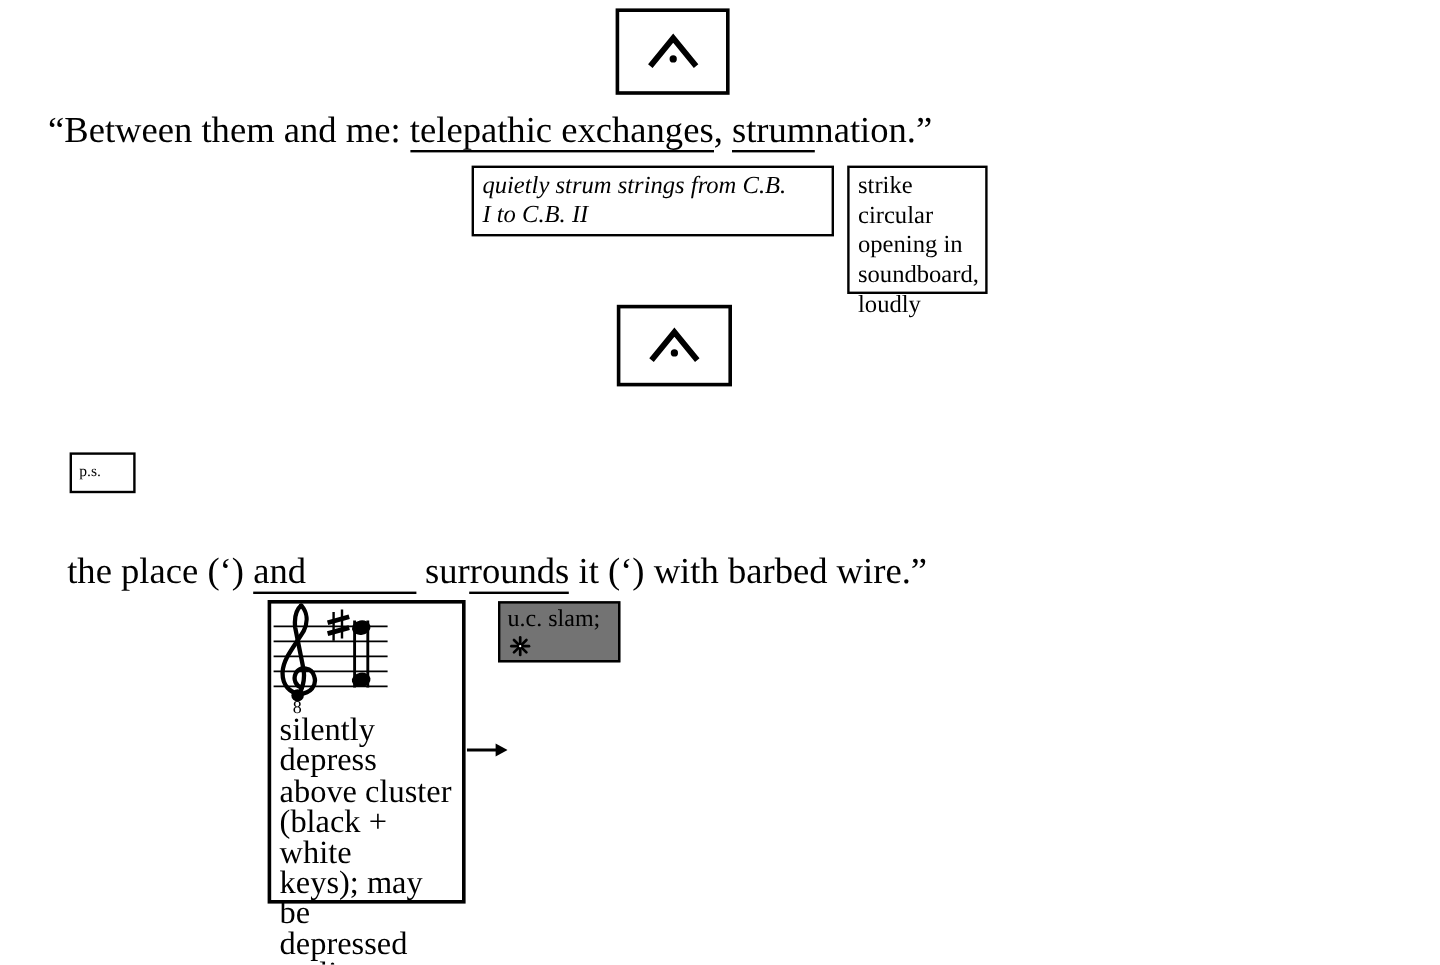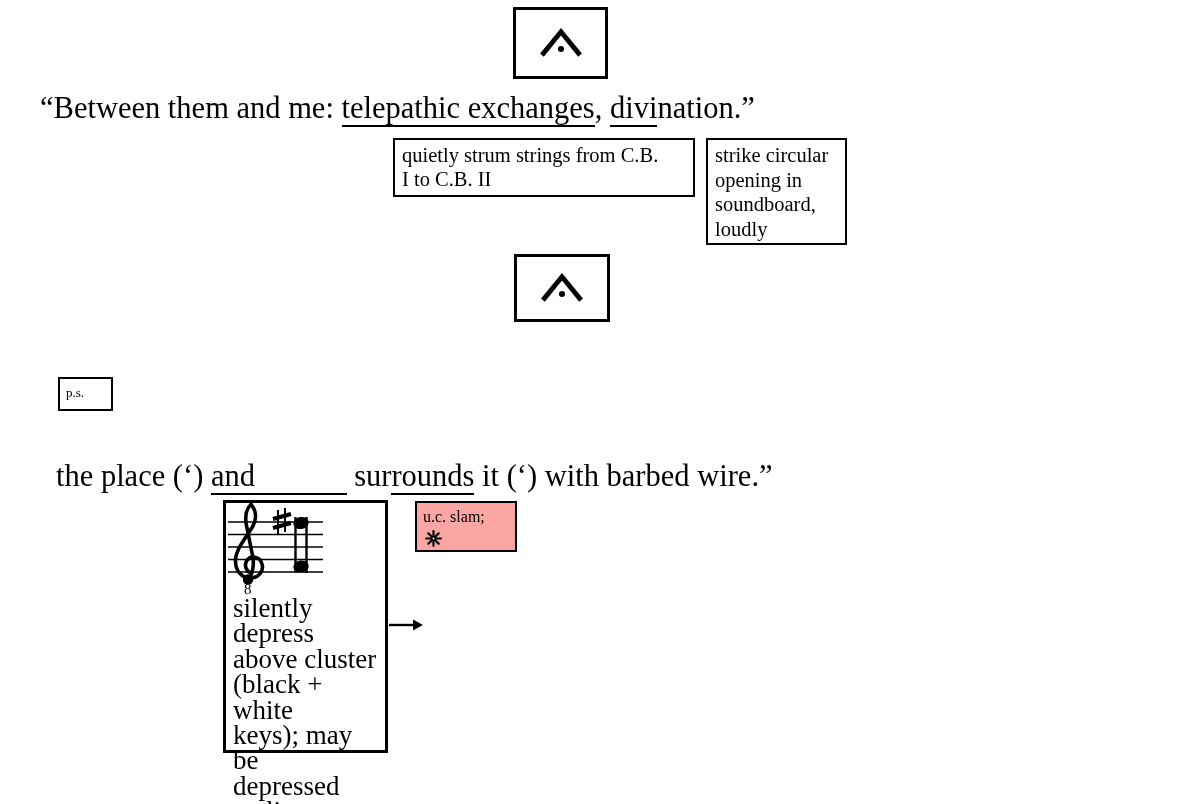--- a/index.html
+++ b/index.html
@@ -24,49 +24,49 @@
     display:flex; align-items:center; justify-content:center;
   }
   .cluster-box {
     position:absolute; border:3px solid #000; background:#fff;
   }
   .cluster-text {
     position:absolute; left:0; top:93px; width:100%;
     padding:0 4px 0 7px; font-size:27px; line-height:25.4px;
   }
   .uc-box {
-    position:absolute; border:2.5px solid #000; background:#fca5a5;
-    padding:2px 6px; font-size:16px; line-height:23px;
+    position:absolute; border:2.5px solid #000; background:#737373;
+    padding:2px 6px; font-size:20px; line-height:23px;
   }
   .ps-box {
     position:absolute; border:2.5px solid #000; background:#fff;
     font-size:13px; line-height:28px; padding:0 6px;
   }
   svg { display:block; }
 </style>
 </head>
 <body>
 
 <div id="canvas">
 
   <div class="caret-box" style="left:513px; top:7px; width:95px; height:72px;">
     <svg width="52" height="38" viewBox="0 0 60 42">
       <path d="M 8 35 L 30 8 L 52 35" fill="none" stroke="#000" stroke-width="5.6" stroke-linejoin="miter"></path>
       <circle cx="30" cy="28" r="3.5" fill="#000"></circle>
     </svg>
   </div>
 
-  <div class="tline" style="left:40px; top:90px;"><span>“Between them and me: </span><span class="u">telepathic exchanges</span><span>, </span><span class="u">divi</span><span>nation.”</span></div>
+  <div class="tline" style="left:40px; top:90px;"><span>“Between them and me: </span><span class="u">telepathic exchanges</span><span>, </span><span class="u">strum</span><span>nation.”</span></div>
 
-  <div class="ibox" style="left:393px; top:138px; width:302px; height:59px;">
+  <div class="ibox" style="left:393px; top:138px; width:302px; height:59px;font-style:italic;">
     <div>quietly strum strings from C.B.</div>
     <div>I to C.B. II</div>
   </div>
 
-  <div class="ibox" style="left:706px; top:138px; width:141px; height:107px; line-height:24.7px;">
+  <div class="ibox" style="left:706px; top:138px; width:117px; height:107px; line-height:24.7px;">
     <div>strike circular</div>
     <div>opening in</div>
     <div>soundboard,</div>
     <div>loudly</div>
   </div>
 
   <div class="caret-box" style="left:514px; top:254px; width:96px; height:68px;">
     <svg width="52" height="38" viewBox="0 0 60 42">
       <path d="M 8 35 L 30 8 L 52 35" fill="none" stroke="#000" stroke-width="5.6" stroke-linejoin="miter"></path>
       <circle cx="30" cy="28" r="3.5" fill="#000"></circle>

